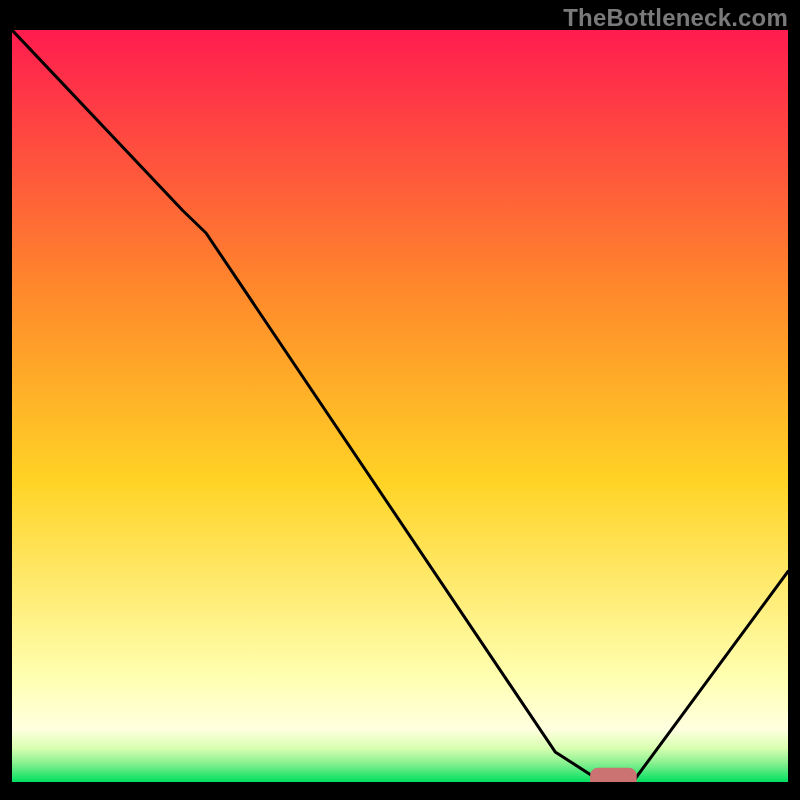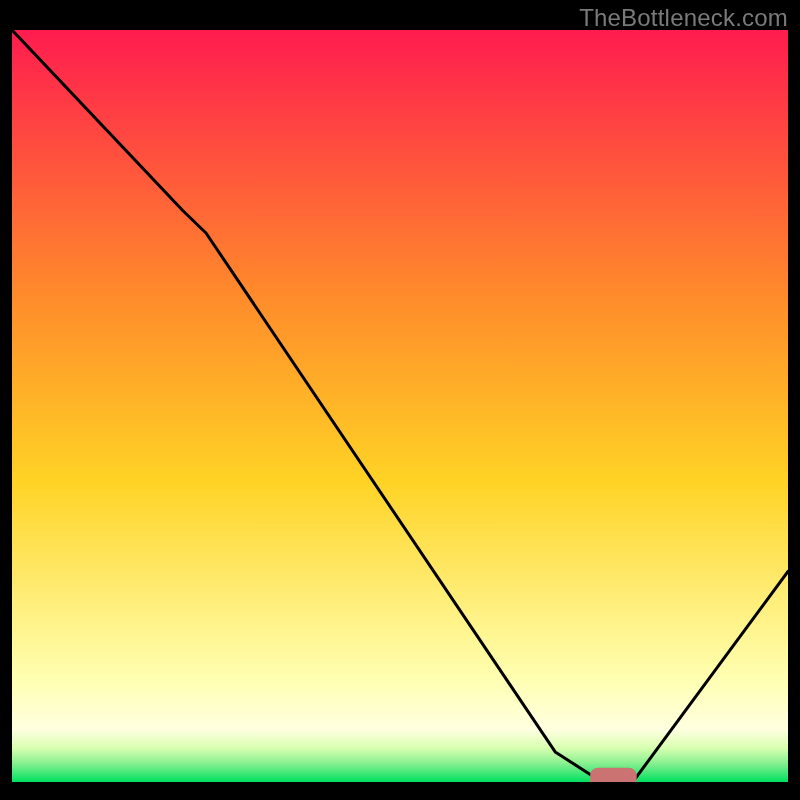--- a/index.html
+++ b/index.html
@@ -24,21 +24,21 @@
     top: 0;
     width: 776px;
     height: 752px;
   }
   .watermark {
     position: absolute;
     top: 4px;
     right: 12px;
     font-family: Arial, Helvetica, sans-serif;
     font-size: 24px;
-    font-weight: 400;
+    font-weight: 700;
     color: #7a7a7a;
     letter-spacing: 0.2px;
     user-select: none;
   }
 </style>
 </head>
 <body>
 
 <div class="watermark">TheBottleneck.com</div>
 

